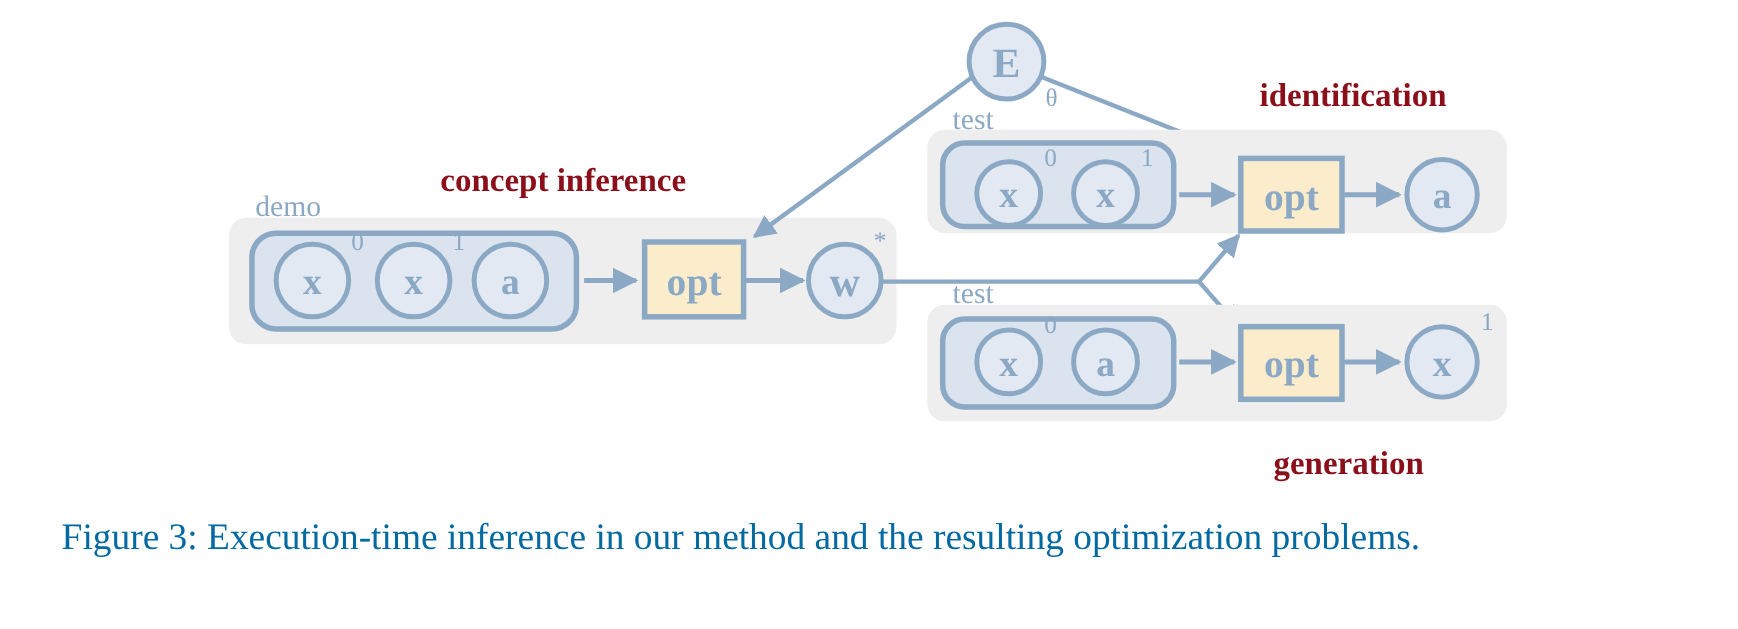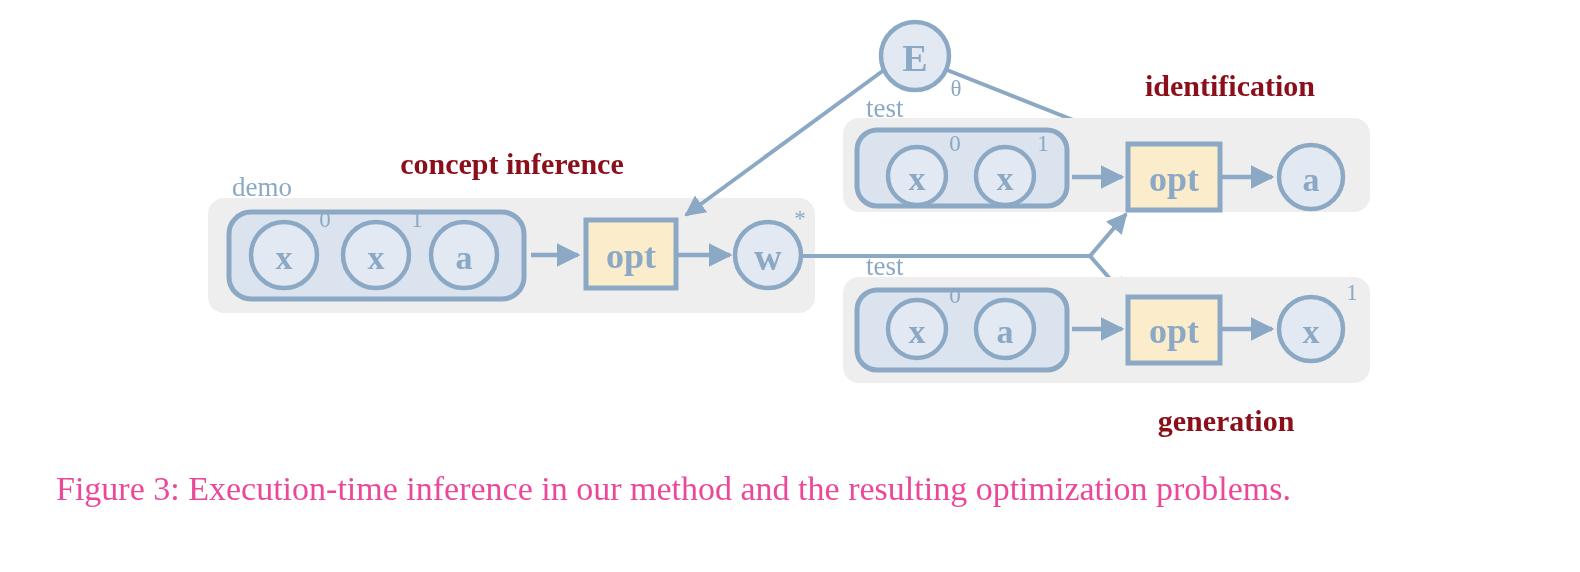--- a/index.html
+++ b/index.html
@@ -64,21 +64,21 @@
     font-weight: bold;
     font-size: 30px;
     text-anchor: middle;
   }
   #caption {
     position: absolute;
     left: 56px;
     top: 470px;
     width: 1480px;
     font-size: 34px;
-    color: #ec4899;
+    color: #0369a1;
     white-space: nowrap;
   }
 </style>
 </head>
 <body>
 
 <div id="page">
 
   <svg id="figure-svg" width="1580" height="460" viewBox="0 0 1580 460">
 

